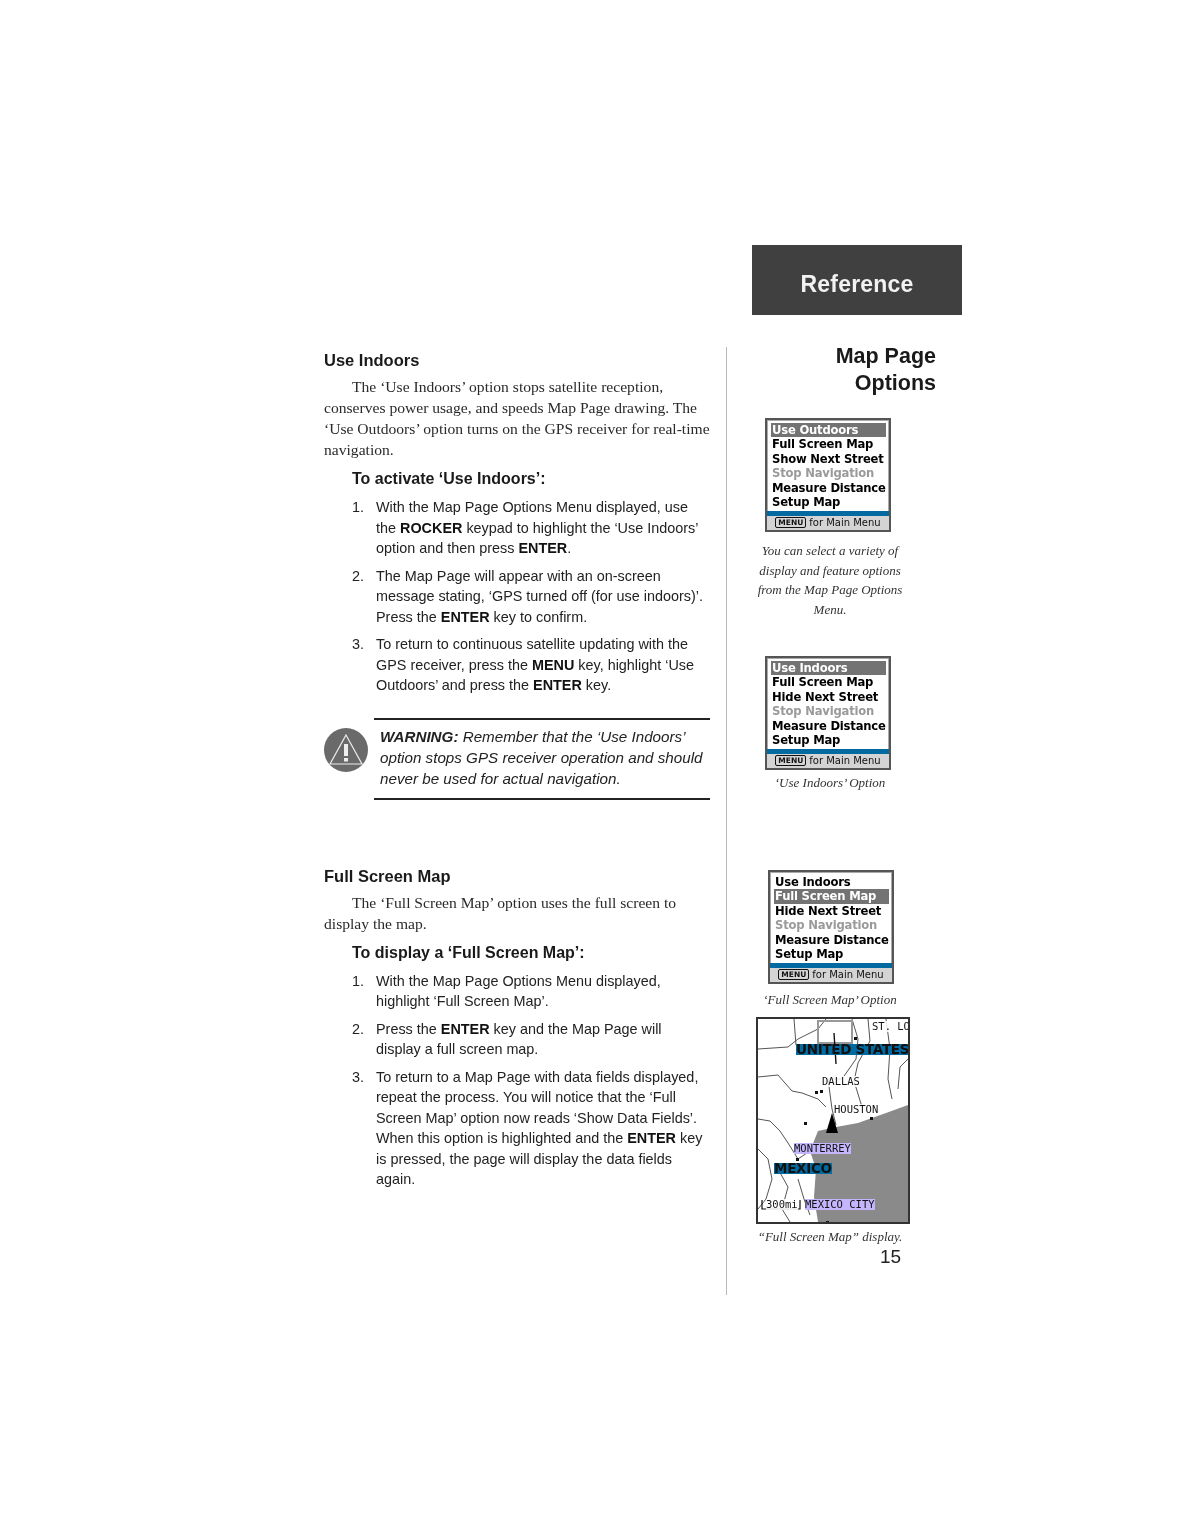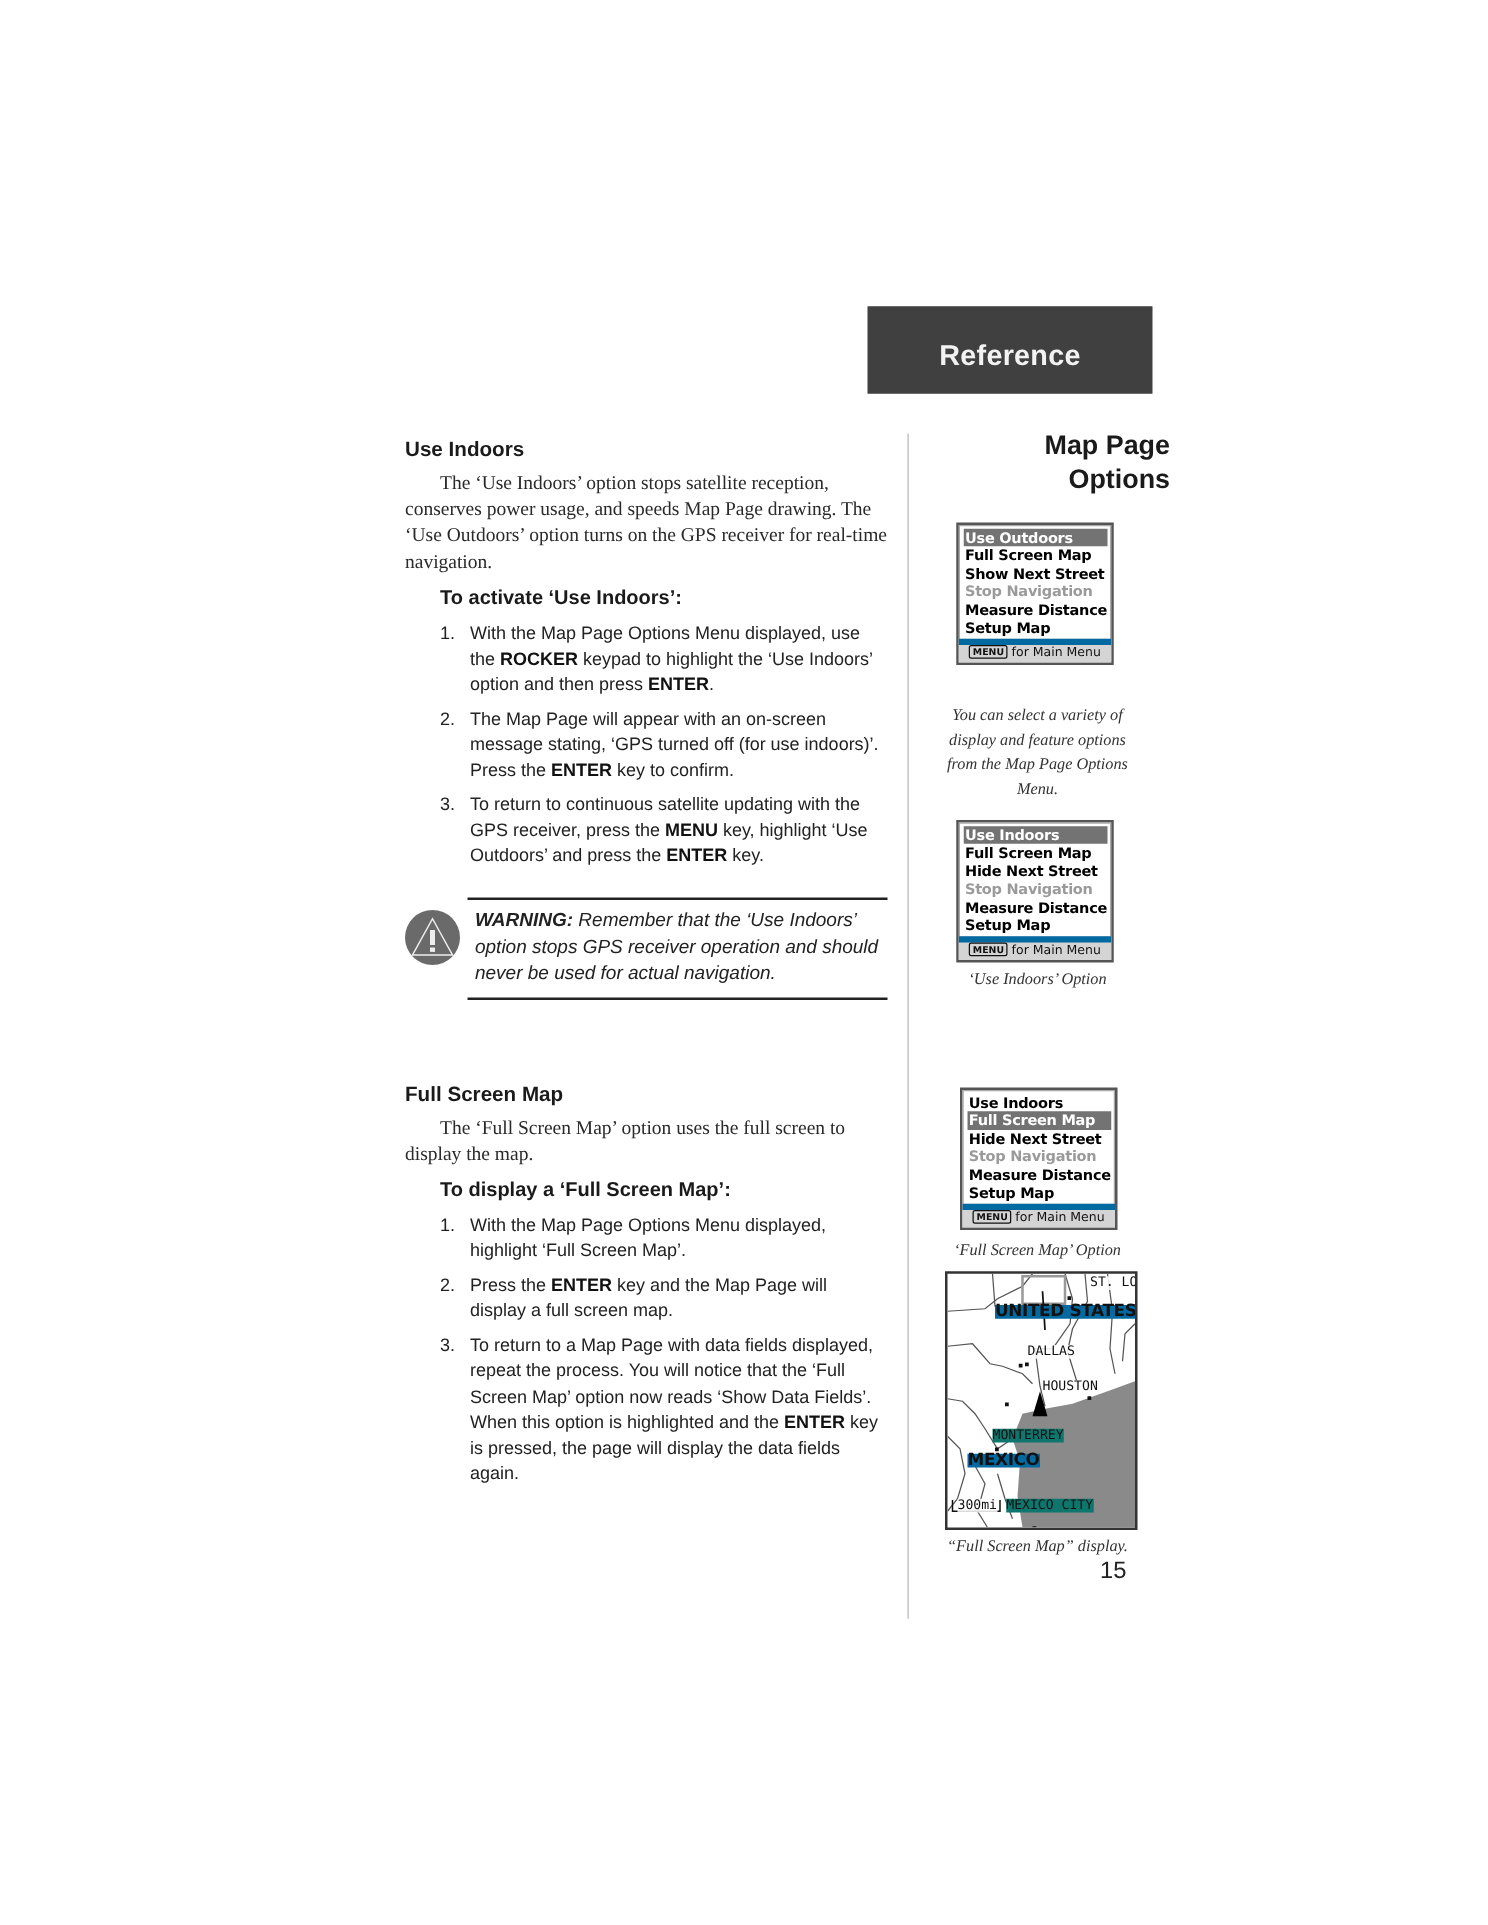--- a/index.html
+++ b/index.html
@@ -1,21 +1,21 @@
 <!DOCTYPE html>
 <html><head>
 <meta charset="utf-8">
 <style>
   html, body { margin: 0; padding: 0; background: #fff; }
   body { width: 1190px; height: 1540px; position: relative; overflow: hidden; color: #1a1a1a; }
   .serif { font-family: "Liberation Serif", "DejaVu Serif", serif; }
   .sans { font-family: "Liberation Sans", "DejaVu Sans", sans-serif; }
 
   
-  .ref-tab { position: absolute; left: 694px; top: 245px; width: 228px; height: 70px; background: #404040; }
+  .ref-tab { position: absolute; left: 752px; top: 245px; width: 210px; height: 70px; background: #404040; }
   .ref-tab span { position: absolute; left: 0; right: 0; top: 26px; text-align: center; color: #f2f2f2; font-size: 23px; font-weight: bold; letter-spacing: 0.2px; }
 
   
   .vdivider { position: absolute; left: 726px; top: 347px; width: 1px; height: 948px; background: #b8b8b8; }
 
   
   .main { position: absolute; left: 324px; top: 343px; width: 386px; }
   .h-main { font-size: 16.5px; font-weight: bold; text-decoration: underline; margin: 0; line-height: 21px; }
   .p { font-size: 15.6px; line-height: 21px; margin: 5px 0 0 0; color: #2a2a2a; }
   .p .indent { display: inline-block; width: 28px; }
@@ -44,21 +44,21 @@
   .gps .item.dim { color: #9a9a9a; }
   .gps .foot { background: #d4d4d4; border-top: 5px solid #0369a1; font-size: 10px; line-height: 14px; text-align: center; white-space: nowrap; color: #111; }
   .gps .foot .key { display: inline-block; border: 1px solid #111; border-radius: 2px; font-size: 7.5px; line-height: 9px; padding: 0 2px; font-weight: bold; vertical-align: 1px; margin-right: 3px; }
 
   .caption { position: absolute; left: 748px; width: 164px; text-align: center; font-size: 13px; font-style: italic; line-height: 19.5px; color: #333; }
 
   .map { position: absolute; left: 756px; top: 1017px; width: 150px; height: 203px; border: 2px solid #333; background: #fff; overflow: hidden; }
   .map svg { position: absolute; left: 0; top: 0; }
   .map .lbl { position: absolute; font-family: "DejaVu Sans Mono", "Liberation Mono", monospace; font-size: 10.5px; color: #111; white-space: nowrap; background: rgba(255,255,255,0.85); line-height: 11px; }
   .map .lbl.big { font-size: 13.5px; font-weight: bold; font-family: "DejaVu Sans", sans-serif; background: #0369a1; letter-spacing: -0.3px; }
-  .map .lbl.gray { background: #0f766e; }
+  .map .lbl.gray { background: #c4b5fd; }
 
   .pagenum { position: absolute; left: 880px; top: 1246px; font-size: 19px; color: #222; }
 </style>
 </head>
 <body>
 
 <div class="ref-tab">
   <span class="sans">Reference</span>
 </div>
 
@@ -123,21 +123,21 @@
   <div class="items">
     <div class="item sel">Use Outdoors</div>
     <div class="item">Full Screen Map</div>
     <div class="item">Show Next Street</div>
     <div class="item dim">Stop Navigation</div>
     <div class="item">Measure Distance</div>
     <div class="item">Setup Map</div>
   </div>
   <div class="foot"><span class="key">MENU</span><span>for Main Menu</span></div>
 </div>
-<div class="caption serif" style="top:562px;">You can select a variety of display and feature options from the Map Page Options Menu.</div>
+<div class="caption serif" style="top:541px;">You can select a variety of display and feature options from the Map Page Options Menu.</div>
 
 <div class="gps" style="left:765px; top:656px;">
   <div class="items">
     <div class="item sel">Use Indoors</div>
     <div class="item">Full Screen Map</div>
     <div class="item">Hide Next Street</div>
     <div class="item dim">Stop Navigation</div>
     <div class="item">Measure Distance</div>
     <div class="item">Setup Map</div>
   </div>

